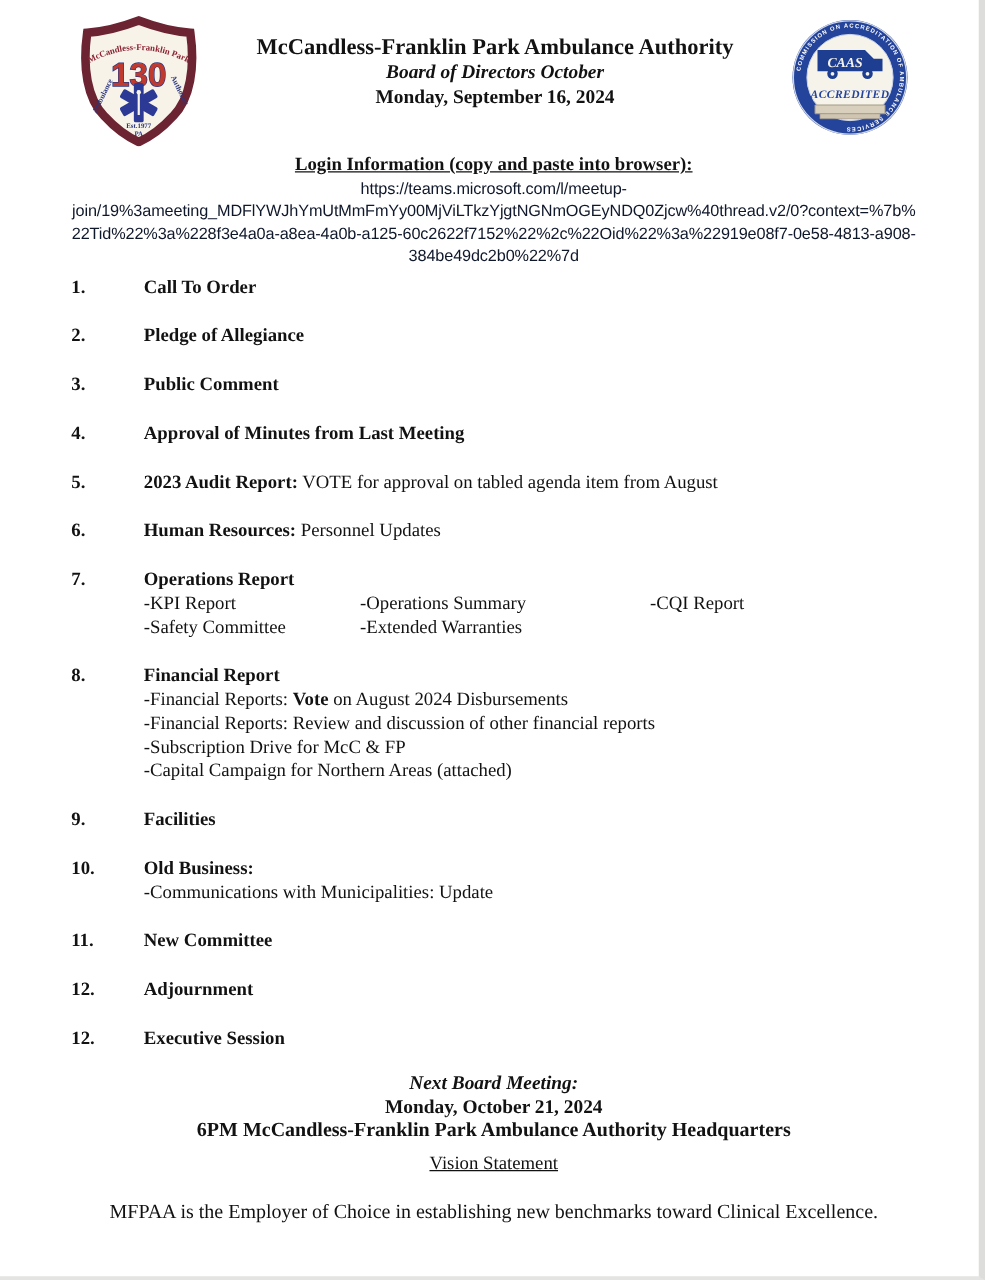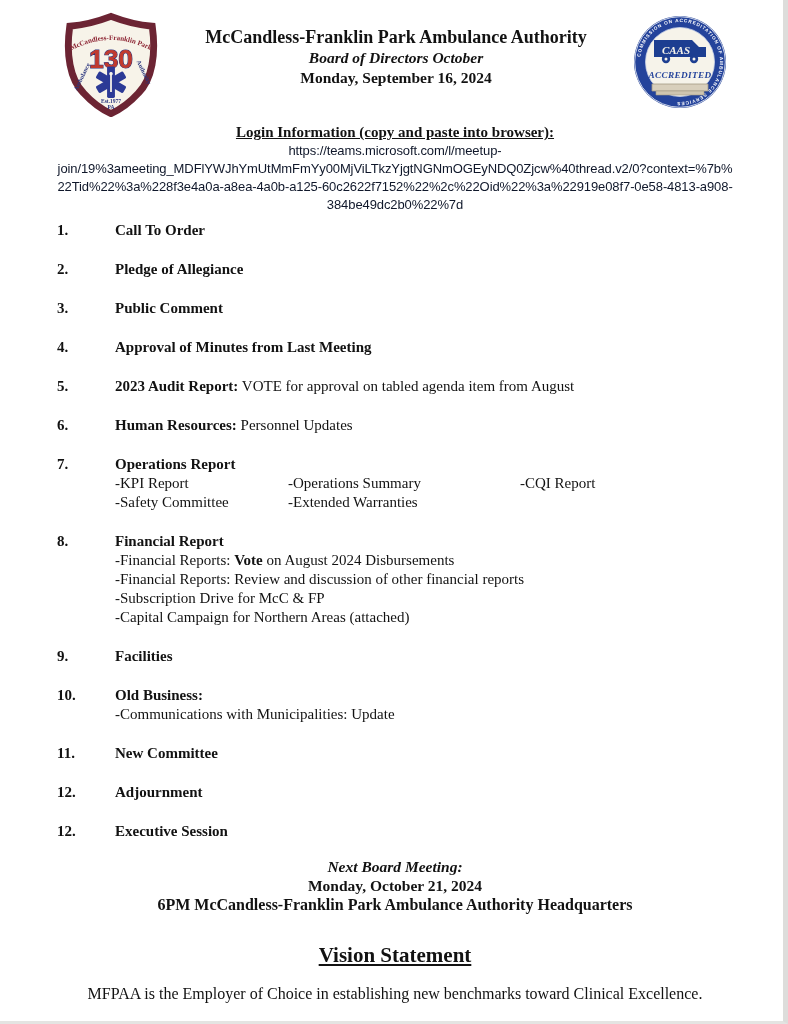--- a/index.html
+++ b/index.html
@@ -28,21 +28,21 @@
   .ibody{flex:1;}
   .t{font-weight:bold;}
   .d{font-weight:normal;}
   .sub{font-weight:normal;}
   .cols{display:grid;grid-template-columns:173px 232px 1fr;}
   
   .foot{text-align:center;margin-top:-4px;}
   .nm-h{font-size:15.5px;font-weight:bold;font-style:italic;line-height:19px;}
   .nm-d{font-size:15.5px;font-weight:bold;line-height:19px;}
   .nm-l{font-size:16px;font-weight:bold;line-height:19px;}
-  .vis-h{font-size:21px;font-weight:bold;text-decoration:underline;line-height:19px;margin-top:32px;}
+  .vis-h{font-size:15px;font-weight:normal;text-decoration:underline;line-height:19px;margin-top:8px;}
   .vis-t{font-size:16px;line-height:19px;margin-top:19px;}
 </style>
 </head>
 <body>
 
 <div class="page">
 
   <div class="hdr">
 
     <svg class="logo-left" viewBox="0 0 110 106">

